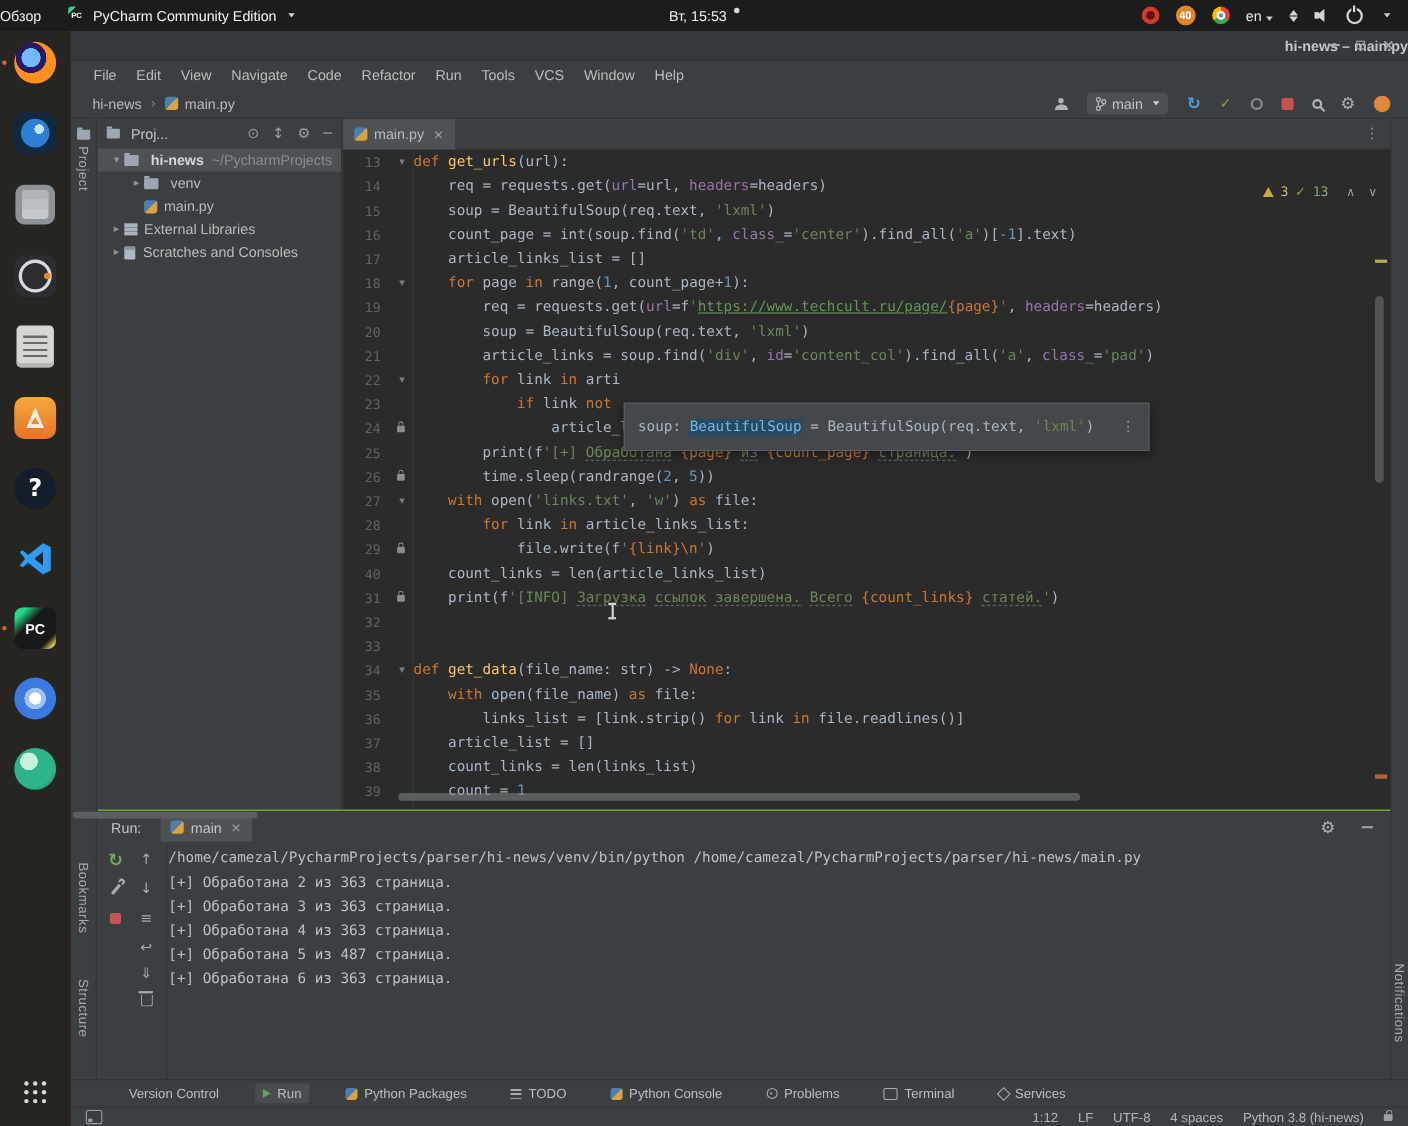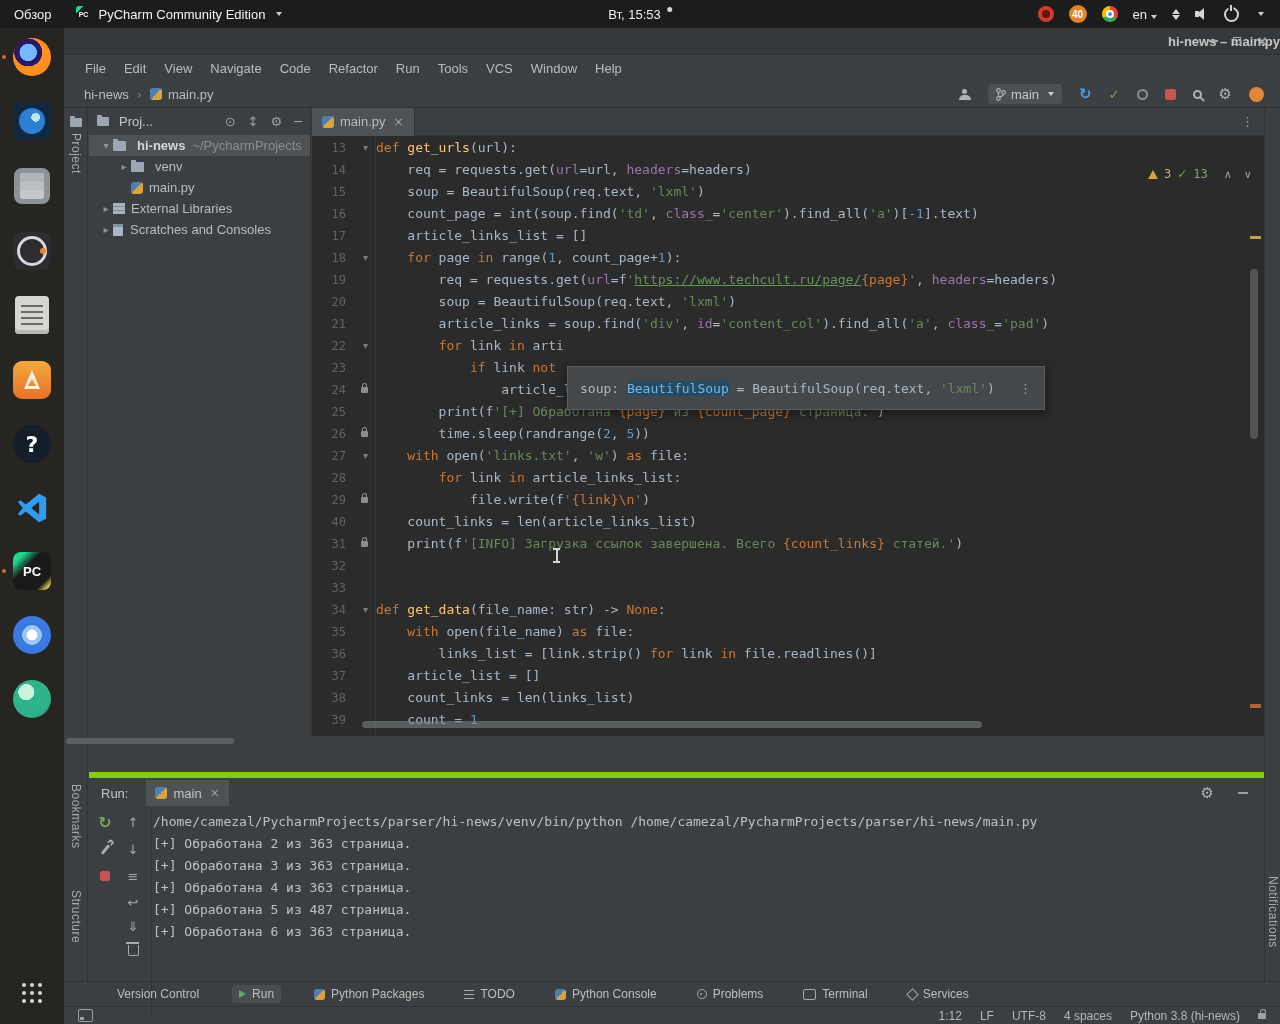--- a/index.html
+++ b/index.html
@@ -4,21 +4,21 @@
 <style>
   html,body{margin:0;padding:0}
   body{width:1280px;height:1024px;position:relative;overflow:hidden;background:#2b2b2b;
        font-family:"Liberation Sans",sans-serif;font-size:13px;color:#bbb;}
   .g{font-family:"DejaVu Sans",sans-serif}
   .bold{font-weight:bold}
   .caret{width:0;height:0;border-left:3.5px solid transparent;border-right:3.5px solid transparent;border-top:4px solid #cfcfcf;display:inline-block;margin-left:4px}
 
   
   #topbar{position:absolute;left:0;top:0;width:1280px;height:28px;background:#1c1c1c;color:#ededed;display:flex;align-items:center;z-index:20}
-  #topbar .activities{margin-left:14px}
+  #topbar .activities{margin-left:0}
   #topbar .appmenu{margin-left:24px;display:flex;align-items:center;gap:7px;color:#f4f4f4}
   .mini-pc{width:16px;height:16px;border-radius:3px;background:linear-gradient(135deg,#21d789 0 22%,#1b1b1b 23%);color:#fff;font-size:7px;font-weight:bold;display:flex;align-items:center;justify-content:center}
   #topbar .clock{position:absolute;left:50%;transform:translateX(-50%);display:flex;align-items:flex-start;gap:6px}
   .notifdot{width:5px;height:5px;border-radius:50%;background:#d8d8d8;display:inline-block}
   .tb-right{margin-left:auto;display:flex;align-items:center;gap:15px;padding-right:16px}
   .rec{width:8px;height:8px;border-radius:50%;background:#63140c;border:4px solid #d23b2f}
   .badge40{width:18px;height:18px;border-radius:50%;background:#e0852c;color:#fff;font-size:10px;font-weight:bold;display:flex;align-items:center;justify-content:center}
   .chrome-mini{width:16px;height:16px;border-radius:50%;background:conic-gradient(#ea4335 0 120deg,#34a853 0 240deg,#fbbc05 0 360deg);position:relative}
   .chrome-mini::after{content:"";position:absolute;left:4px;top:4px;width:8px;height:8px;border-radius:50%;background:#4a90e2;border:2px solid #fff;box-sizing:border-box}
   .net-ic{display:flex;flex-direction:column;gap:1px}
@@ -114,40 +114,40 @@
   .codewrap::before{content:"";position:absolute;left:63px;top:0;bottom:0;width:1px;background:#34373a}
   .line{display:flex;height:22px;line-height:22px;white-space:pre}
   .lnum{width:34px;flex:none;text-align:right;color:#606366;font-size:12px}
   .gicon{width:30px;flex:none;display:flex;align-items:center;justify-content:flex-end;padding-right:8px;box-sizing:border-box}
   .fold{color:#7a7d80;font-size:10px;font-family:"DejaVu Sans",sans-serif}
   .lockicon{width:7px;height:6px;background:#8a8d90;border-radius:1px;position:relative}
   .lockicon::before{content:"";position:absolute;left:1px;top:-4px;width:3px;height:4px;border:1px solid #8a8d90;border-bottom:none;border-radius:3px 3px 0 0}
   .tok.k{color:#cc7832}.tok.d{color:#a9b7c6}.tok.s{color:#6a8759}.tok.n{color:#6897bb}
   .tok.f{color:#ffc66b}.tok.a{color:#9876aa}.tok.x{color:#cc7832}.tok.e{color:#cc7832}
   .tok.u{color:#629755;text-decoration:underline}
-  .tok.c{color:#6a8759;text-decoration-style:dashed;text-decoration-color:rgba(115,145,125,.55);text-underline-offset:3px}
+  .tok.c{color:#6a8759;text-decoration:underline;text-decoration-style:dashed;text-decoration-color:rgba(115,145,125,.55);text-underline-offset:3px}
   .tok.hl{color:#77b7e2;background:#254a63;border-radius:2px}
   .tooltip{position:absolute;left:255px;top:230px;width:478px;height:44px;background:#45484a;border:1px solid #5b5e60;box-shadow:0 3px 10px rgba(0,0,0,.5);display:flex;align-items:center;padding:0 12px;box-sizing:border-box;font-family:"DejaVu Sans Mono",monospace;font-size:13px;color:#a9b7c6;z-index:6}
   .tooltip .more{margin-left:auto;color:#9da0a2;font-family:"DejaVu Sans",sans-serif}
   .inspections{position:absolute;left:836px;top:31px;display:flex;align-items:center;gap:6px;font-size:12px;z-index:4}
   .tri{width:0;height:0;border-left:5px solid transparent;border-right:5px solid transparent;border-bottom:9px solid #d6a343}
   .wcount{color:#c7b46a}
   .ccount{color:#7fa86d}
   .insp-nav{color:#9da0a2;margin-left:10px;display:flex;gap:12px;font-size:11px}
   .vscroll{position:absolute;right:6px;top:133px;width:8px;height:170px;background:rgba(130,134,136,.45);border-radius:4px;z-index:3}
   .smark-y{position:absolute;right:3px;top:100px;width:11px;height:3px;background:#b8a64c;z-index:3}
   .smark-o{position:absolute;right:3px;top:568px;width:11px;height:4px;background:#b06236;z-index:3}
   .hscroll{position:absolute;left:50px;bottom:8px;width:620px;height:7px;background:rgba(130,134,136,.55);border-radius:4px;z-index:3}
   .ibeam{position:absolute;left:240px;top:412px;width:9px;height:15px;z-index:7}
   .ibeam::before{content:"";position:absolute;left:4px;top:0;width:1.5px;height:15px;background:#d0d2d3}
   .ibeam::after{content:"";position:absolute;left:1px;top:0;width:7px;height:2px;background:#d0d2d3;box-shadow:0 13px 0 #d0d2d3}
 
   
   .ppscroll{position:absolute;left:2px;top:710px;width:168px;height:6px;background:#5c5f61;border-radius:3px;z-index:3}
-  .runpanel{position:absolute;left:25px;top:744px;width:1175px;height:245px;border-top:6px solid #84cc16;box-sizing:border-box}
+  .runpanel{position:absolute;left:25px;top:708px;width:1175px;height:245px;border-top:1px solid #84cc16;box-sizing:border-box}
   .runheader{height:30px;display:flex;align-items:center;padding-left:12px;color:#c3c6c8}
   .rtab{display:flex;align-items:center;gap:6px;background:#4e5254;height:26px;padding:0 9px;margin-left:18px}
   .runhdr-icons{margin-left:auto;margin-right:16px;display:flex;gap:24px;color:#9da0a2;align-items:center}
   .hidebar{width:10px;height:2px;background:#9da0a2}
   .runbody{position:absolute;left:0;top:30px;right:0;bottom:0}
   .rtoolbar{position:absolute;left:0;top:0;width:62px;bottom:0;border-right:1px solid #323232}
   .ric{position:absolute;width:20px;height:20px;display:flex;align-items:center;justify-content:center;color:#a7abad;font-size:13px;font-family:"DejaVu Sans",sans-serif}
   .rerun{color:#73a85f;font-weight:bold;font-size:16px}
   .wrench{position:relative;width:3px;height:11px;background:#a7abad;transform:rotate(40deg);border-radius:1px}
   .wrench::before{content:"";position:absolute;top:-6px;left:-2.5px;width:6px;height:6px;border:2px solid #a7abad;border-radius:50%;border-bottom-color:transparent;box-sizing:border-box}

